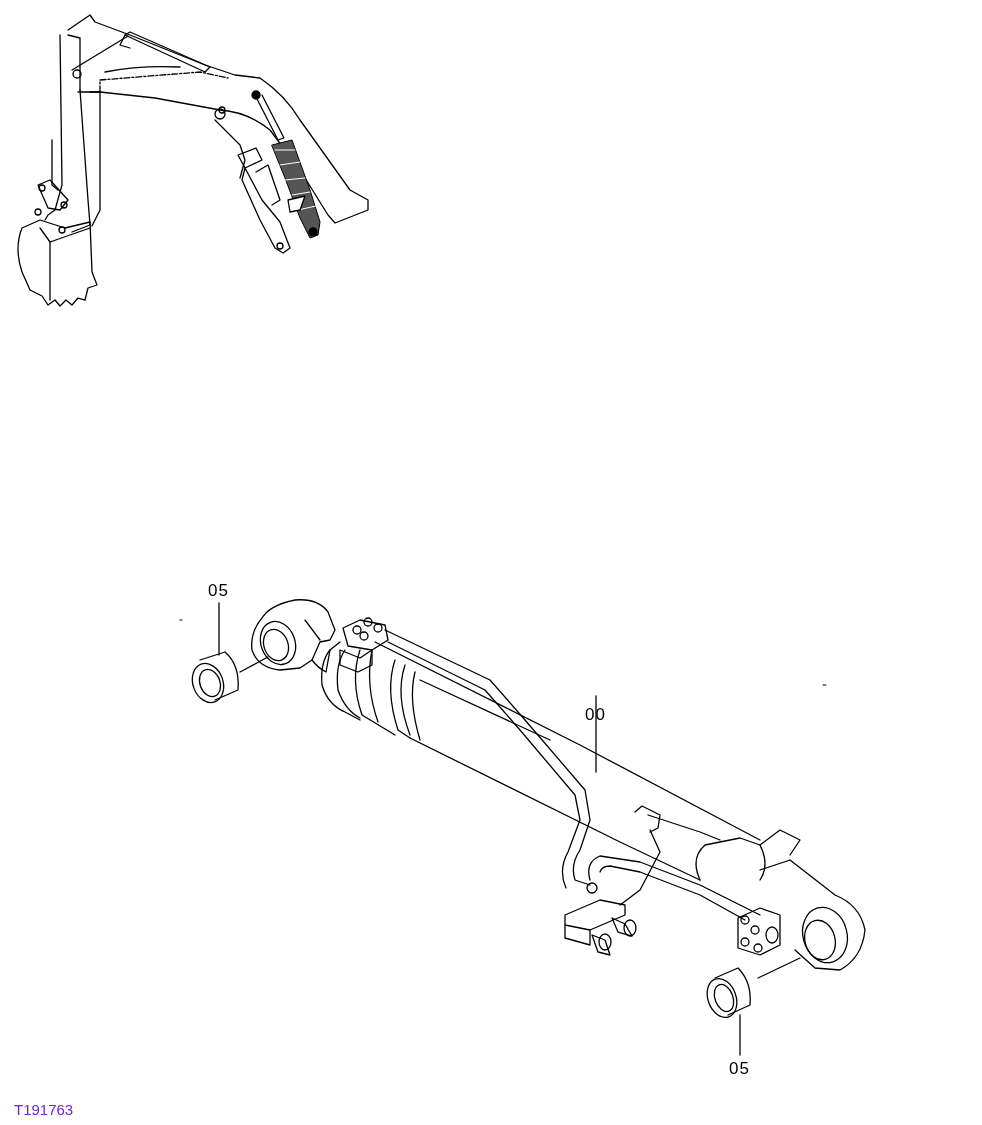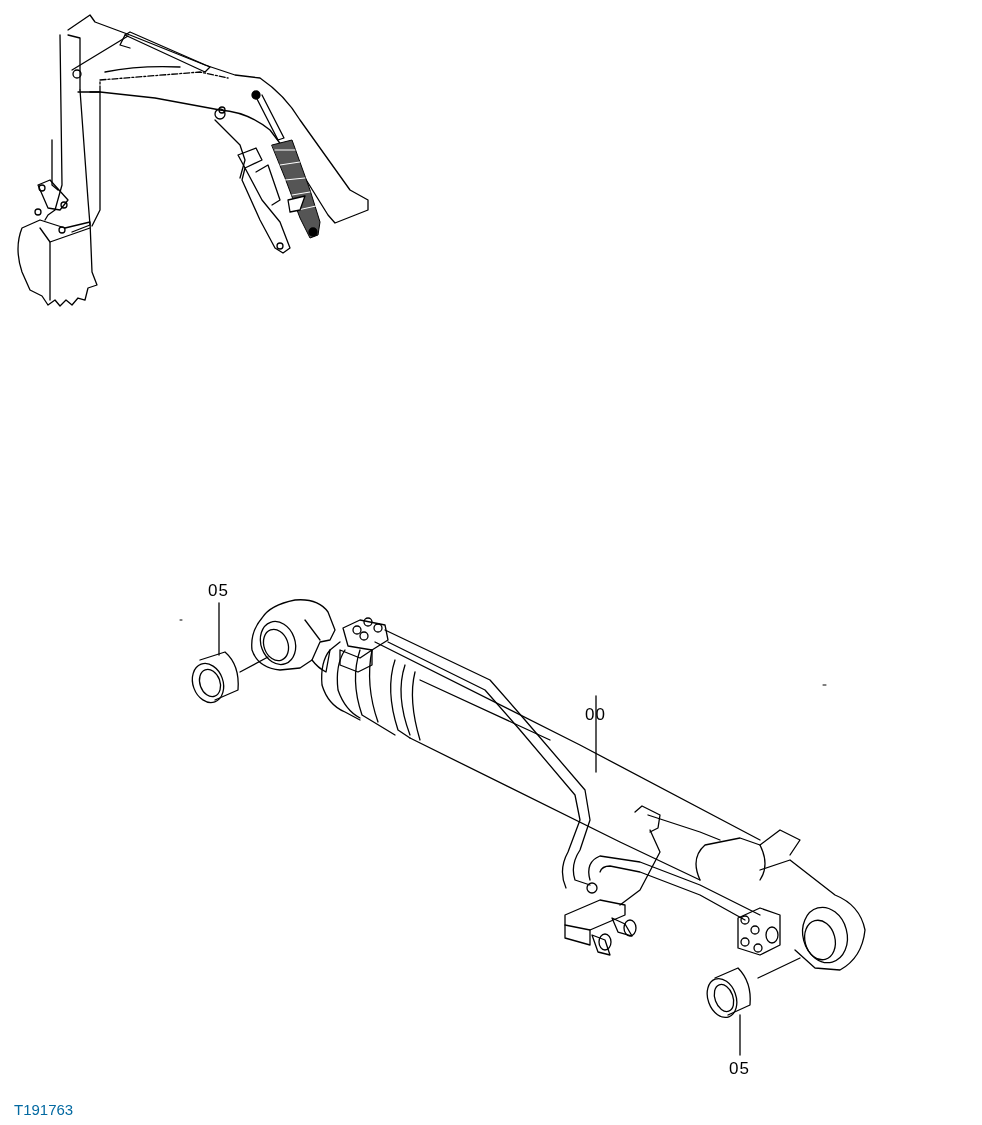--- a/index.html
+++ b/index.html
@@ -1,21 +1,21 @@
 <!DOCTYPE html>
 <html><head>
 <meta charset="utf-8">
 <style>
   html, body { margin:0; padding:0; background:#ffffff; }
   body { width:982px; height:1125px; position:relative; overflow:hidden;
          font-family:"Liberation Sans", sans-serif; color:#000; }
   svg { position:absolute; left:0; top:0; }
   .callout { position:absolute; font-family:"Liberation Sans", sans-serif; font-size:17px;
              letter-spacing:1px; color:#000; }
-  .figid { position:absolute; left:14px; top:1101px; font-size:15px; color:#0369a1;
+  .figid { position:absolute; left:14px; top:1101px; font-size:15px; color:#6d28d9;
            font-family:"Liberation Sans", sans-serif; }
 </style>
 </head>
 <body>
 
 <svg width="982" height="1125" viewBox="0 0 982 1125" fill="none" stroke="#000" stroke-width="1.3" stroke-linecap="round" stroke-linejoin="round">
 
   <g>
 
     <path d="M68 30 L90 15 L95 22 L130 35 L205 65 L235 75 L260 78 Q285 95 300 120 L350 190 L368 200 L368 210 L335 223 L328 215 L300 170 L270 130 Q248 112 220 110 L155 98 L100 92 L78 92"></path>

